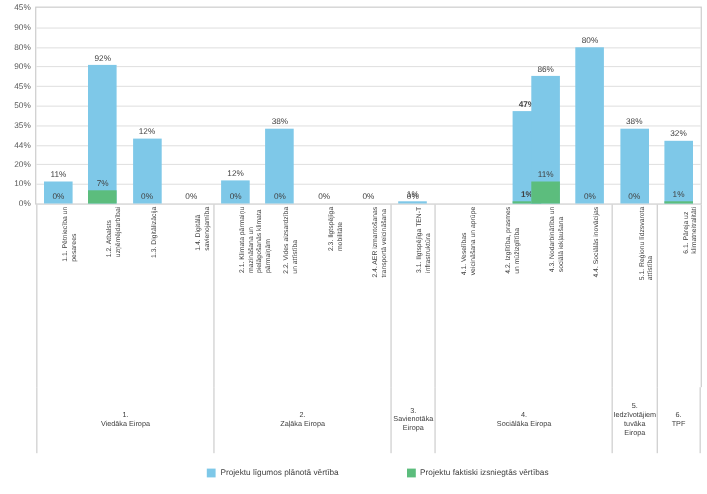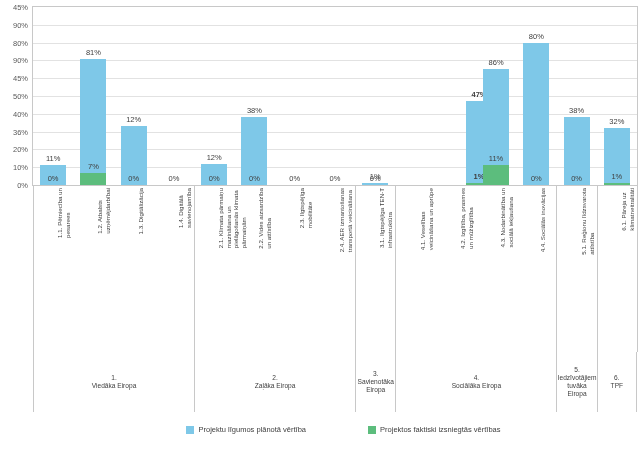--- a/index.html
+++ b/index.html
@@ -97,22 +97,22 @@
 </style>
 </head>
 <body>
 
 <div id="root">
 
   <div class="ylabels" id="ylabels">
       <div class="ylab" style="top: 179px;">0%</div>
       <div class="ylab" style="top: 161.2px;">10%</div>
       <div class="ylab" style="top: 143.4px;">20%</div>
-      <div class="ylab" style="top: 125.6px;">36%</div>
-      <div class="ylab" style="top: 107.8px;">40%</div>
+      <div class="ylab" style="top: 125.6px;">44%</div>
+      <div class="ylab" style="top: 107.8px;">35%</div>
       <div class="ylab" style="top: 90px;">50%</div>
       <div class="ylab" style="top: 72.2px;">45%</div>
       <div class="ylab" style="top: 54.4px;">90%</div>
       <div class="ylab" style="top: 36.6px;">80%</div>
       <div class="ylab" style="top: 18.8px;">90%</div>
       <div class="ylab" style="top: 1px;">45%</div>
     </div>
 
   <div class="plot-frame">
     <div id="gridlines">
@@ -130,21 +130,21 @@
 
   <div class="bars" id="bars">
       <div class="colwrap" style="left: 7.13333px; width: 26px;">
         <div class="bar-blue" style="height: 19.58px;"></div>
         <div class="lbl-blue" style="bottom: 21.58px;">11%</div>
         <div class="lbl-green" style="bottom: 2px;">0%</div>
       </div>
       <div class="colwrap" style="left: 47.4px; width: 26px;">
         <div class="bar-blue" style="height: 126.38px;"></div>
         <div class="bar-green" style="height: 12.46px;"></div>
-        <div class="lbl-blue" style="bottom: 128.38px;">81%</div>
+        <div class="lbl-blue" style="bottom: 128.38px;">92%</div>
         <div class="lbl-green" style="bottom: 14.46px;">7%</div>
       </div>
       <div class="colwrap" style="left: 87.6667px; width: 26px;">
         <div class="bar-blue" style="height: 58.74px;"></div>
         <div class="lbl-blue" style="bottom: 60.74px;">12%</div>
         <div class="lbl-green" style="bottom: 2px;">0%</div>
       </div>
       <div class="colwrap" style="left: 127.933px; width: 26px;">
         <div class="lbl-green" style="bottom: 2px;">0%</div>
       </div>
@@ -299,17 +299,17 @@
       </div>
     </div>
 
   <div class="legend" id="legend">
       <div class="item">
         <span class="swatch sw-blue"></span>
         <span>Projektu līgumos plānotā vērtība</span>
       </div>
       <div class="item">
         <span class="swatch sw-green"></span>
-        <span>Projektos  faktiski izsniegtās vērtības</span>
+        <span>Projektu  faktiski izsniegtās vērtības</span>
       </div>
     </div>
 
 </div>
 
 </body></html>

